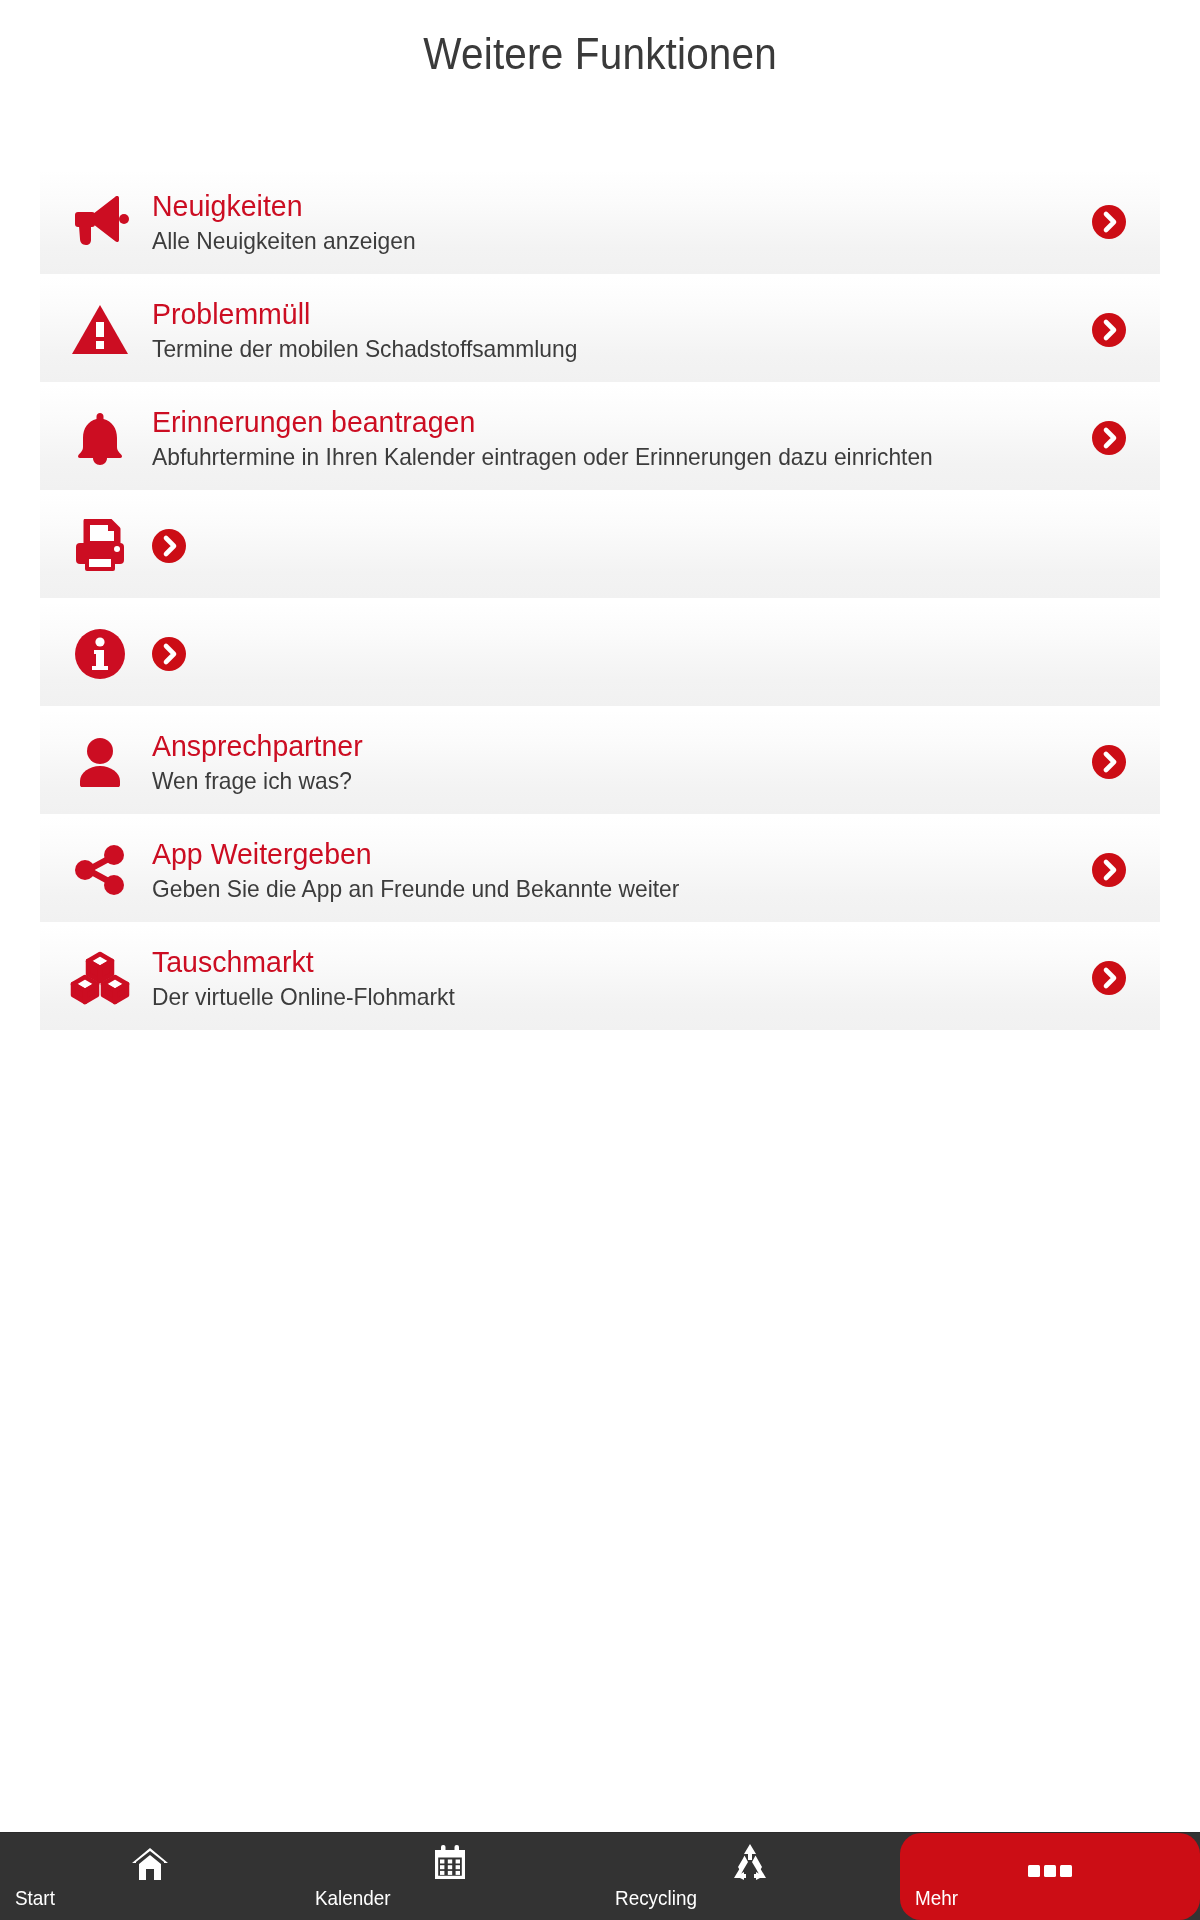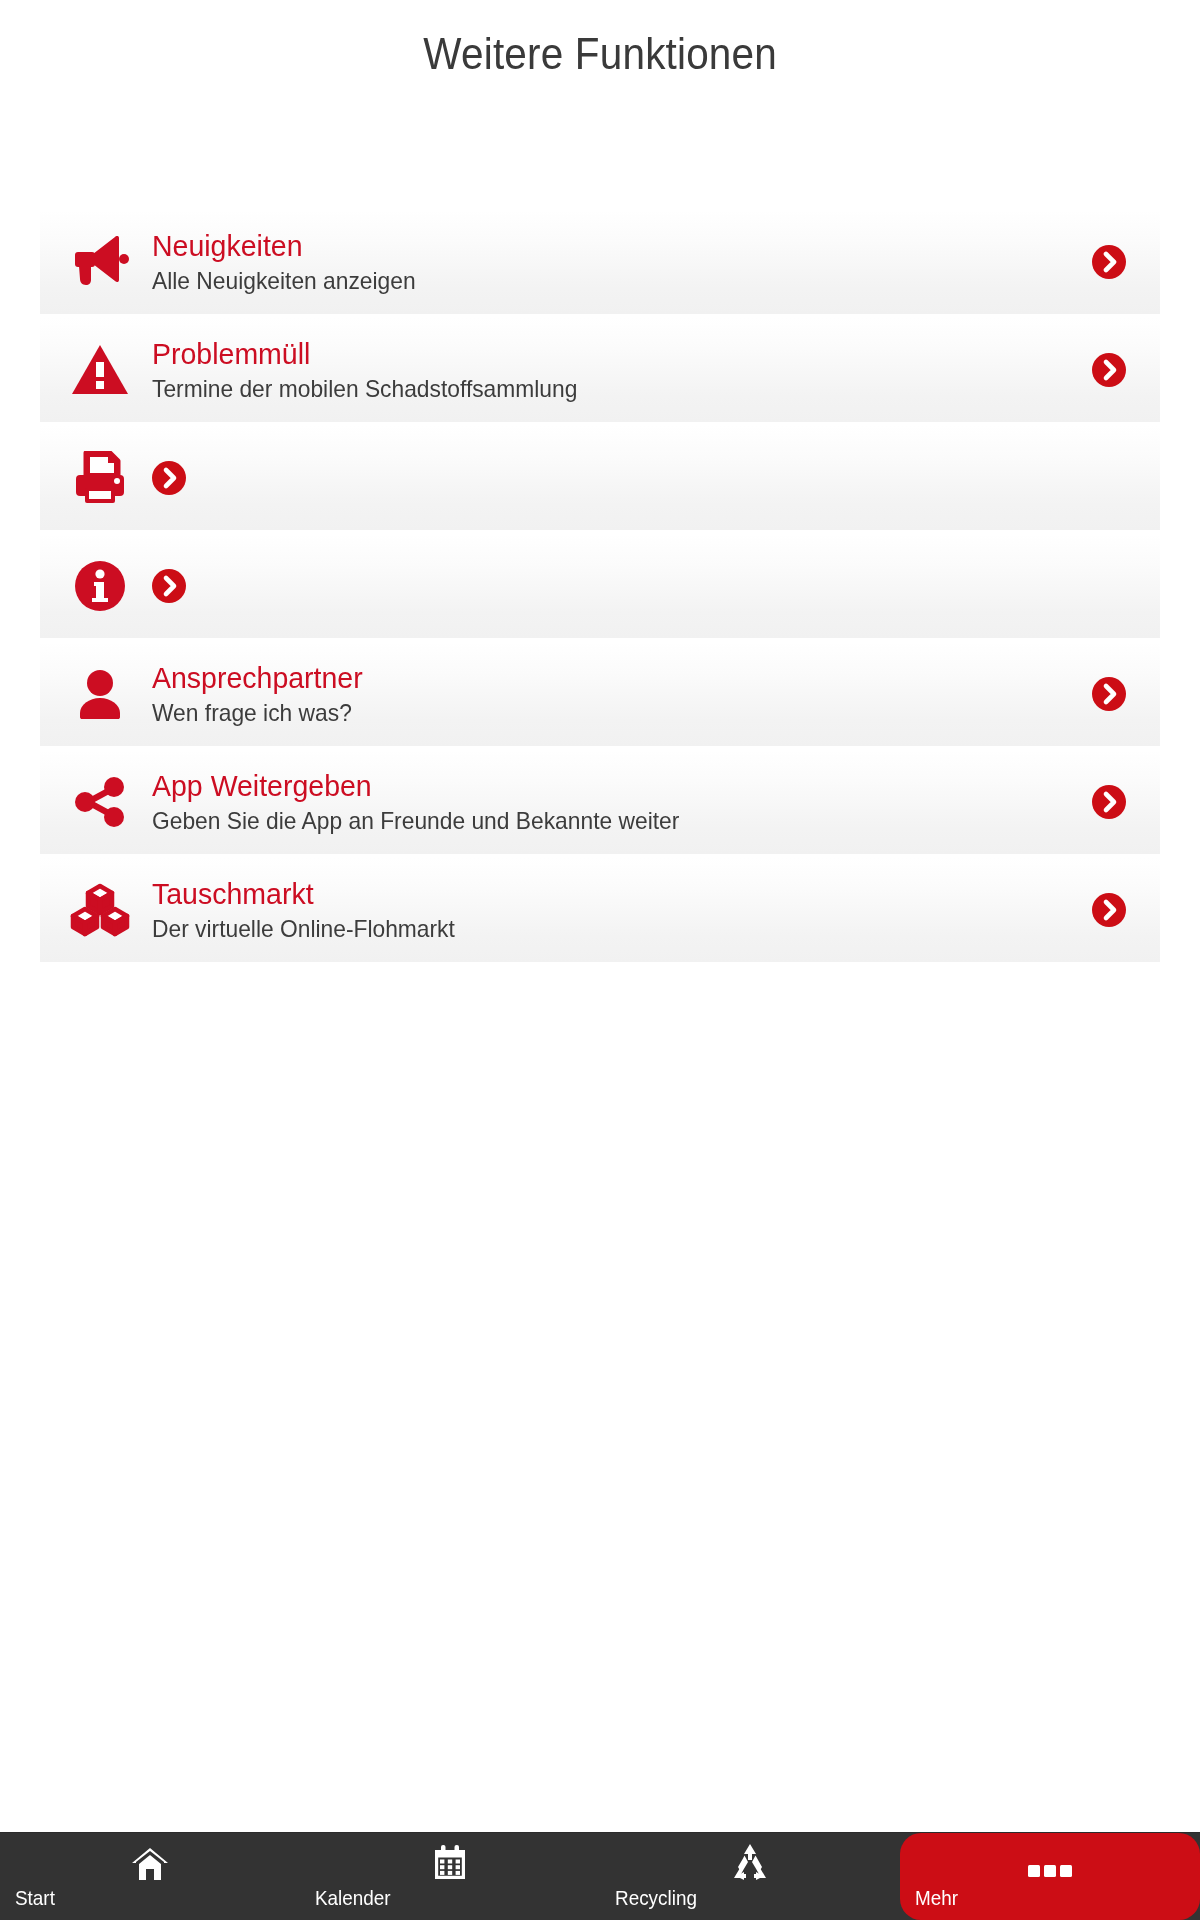--- a/index.html
+++ b/index.html
@@ -13,21 +13,20 @@
     overflow: hidden;
   }
 
   #app {
     position: relative;
     width: 1200px;
     height: 1920px;
     background: #ffffff;
     display: flex;
     flex-direction: column;
-    gap: 40px;
   }
 
   
   .page-header {
     height: 108px;
     flex: 0 0 108px;
     display: flex;
     align-items: center;
     justify-content: center;
     background: #ffffff;
@@ -185,20 +184,38 @@
         <div class="row-sub">Termine der mobilen Schadstoffsammlung</div>
       </div>
       <div class="row-chevron">
         <svg width="34" height="34" viewBox="0 0 34 34">
           <circle cx="17" cy="17" r="17" fill="#cc0d15"></circle>
           <path d="M14 9 L22 17 L14 25" fill="none" stroke="#ffffff" stroke-width="4.6" stroke-linecap="round" stroke-linejoin="round"></path>
         </svg>
       </div>
     </div>
 
+    <div class="row">
+      <div class="row-icon">
+        <svg width="50" height="54" viewBox="0 0 50 54" fill="#cc0d22">
+          <path d="M25 2 C27 2 28.5 3.5 28.5 5.5 L28.5 8 C37 10 42 17.5 42 27 L42 36 C42 40 45 42 46.5 44 C47.5 45.3 47 47 45 47 L5 47 C3 47 2.5 45.3 3.5 44 C5 42 8 40 8 36 L8 27 C8 17.5 13 10 21.5 8 L21.5 5.5 C21.5 3.5 23 2 25 2 Z"></path>
+          <path d="M18 47 C18 51 21 54 25 54 C29 54 32 51 32 47 Z"></path>
+        </svg>
+      </div>
+      <div class="row-text">
+        <div class="row-title">Erinnerungen beantragen</div>
+        <div class="row-sub">Abfuhrtermine in Ihren Kalender eintragen oder Erinnerungen dazu einrichten</div>
+      </div>
+      <div class="row-chevron">
+        <svg width="34" height="34" viewBox="0 0 34 34">
+          <circle cx="17" cy="17" r="17" fill="#cc0d15"></circle>
+          <path d="M14 9 L22 17 L14 25" fill="none" stroke="#ffffff" stroke-width="4.6" stroke-linecap="round" stroke-linejoin="round"></path>
+        </svg>
+      </div>
+    </div>
 
     <div class="row">
       <div class="row-icon">
         <svg width="56" height="54" viewBox="0 0 56 54" fill="#cc0d22">
           <path d="M14 2 L38 2 L46 10 L46 24 L14 24 Z M38 2 L38 10 L46 10" fill="#cc0d22" stroke="#cc0d22" stroke-width="5" stroke-linejoin="round"></path>
           <path d="M18 6 L36 6 L36 12 L42 12 L42 22 L18 22 Z" fill="#ffffff"></path>
           <rect x="4" y="24" width="48" height="21" rx="4"></rect>
           <circle cx="45" cy="30" r="3" fill="#ffffff"></circle>
           <rect x="13" y="37" width="30" height="15" rx="2" fill="#cc0d22"></rect>
           <rect x="17" y="40" width="22" height="8" fill="#ffffff"></rect>

